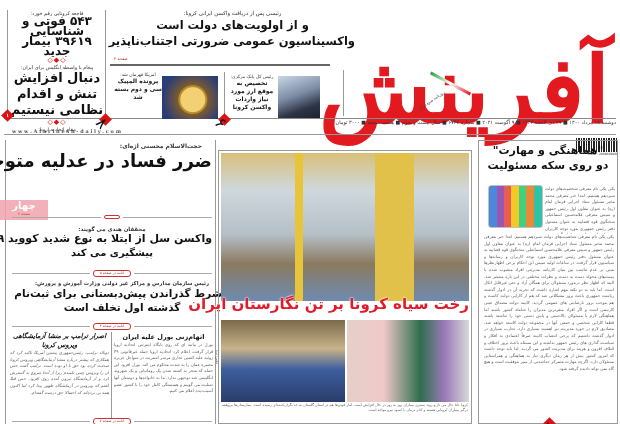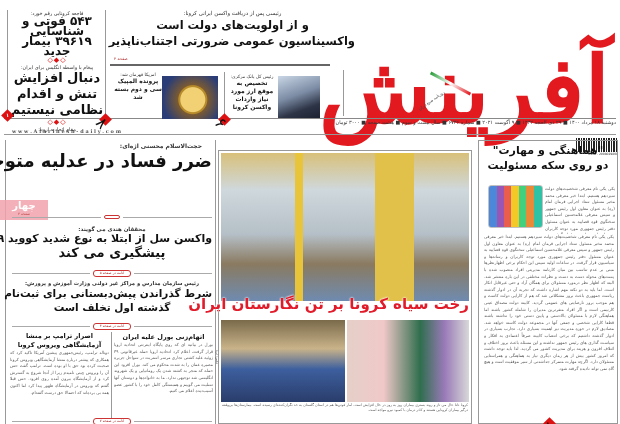--- a/index.html
+++ b/index.html
@@ -85,45 +85,45 @@
 </div>
 <div class="abs contd" style="left:12px;top:214px;width:200px;">
     <div class="ln"></div>
     <div class="tag" style="font-size:0;padding:0 4px;width:16px;height:4px;">ادامه در صفحه ۵</div>
     <div class="ln"></div>
   </div>
 
 <div class="abs rtl" style="left:12px;top:226px;width:200px;">
   <div class="kicker" style="font-size:5.5px;font-weight:bold;">محققان هندی می گویند:</div>
   <div class="hd" style="font-size:11px;line-height:14px;white-space:nowrap;">واکسن سل از ابتلا به نوع شدید کووید ۱۹</div>
-  <div class="hd" style="font-size:13px;line-height:14px;">پیشگیری می کند</div>
+  <div class="hd" style="font-size:10px;line-height:14px;">پیشگیری می کند</div>
 </div>
 <div class="abs contd" style="left:12px;top:270px;width:200px;">
     <div class="ln"></div>
     <div class="tag" style="font-size:3.5px;">ادامه در صفحه ۵</div>
     <div class="ln"></div>
   </div>
 
-<div class="abs rtl" style="left:12px;top:280px;width:200px;">
+<div class="abs rtl" style="left:22px;top:280px;width:200px;">
   <div class="kicker" style="font-size:5.3px;font-weight:bold;white-space:nowrap;">رئیس سازمان مدارس و مراکز غیر دولتی وزارت آموزش و پرورش:</div>
   <div class="hd" style="font-size:10.5px;line-height:14px;white-space:nowrap;">شرط گذراندن پیش‌دبستانی برای ثبت‌نام</div>
   <div class="hd" style="font-size:10.5px;line-height:14px;">گذشته اول تخلف است</div>
 </div>
 <div class="abs contd" style="left:12px;top:323px;width:200px;">
     <div class="ln"></div>
     <div class="tag" style="font-size:3.5px;">ادامه در صفحه ۳</div>
     <div class="ln"></div>
   </div>
 
 <div class="vline" style="left:111px;top:332px;height:86px;"></div>
 <div class="abs" style="left:114px;top:332px;width:99px;">
   <div class="hd rtl" style="font-size:6.5px;line-height:10px;">اتهام‌زنی بورل علیه ایران</div>
   <div class="body-txt" style="height:76px;overflow:hidden;">بورل در بیانیه ای که روی پایگاه اینترنتی اتحادیه اروپا قرار گرفت، اعلام کرد اتحادیه اروپا حمله غیرقانونی ۳۹ ژوئیه علیه کشتی تجاری مرسر استریت در سواحل جزیره مصیره عمان را به شدت محکوم می کند. بورل افزود این حمله که منجر به کشته شدن یک رومانیایی و یک شهروند انگلیسی شد توجیهی ندارد. ما به خانواده‌ها و دوستان آنها تسلیت می گوییم و همبستگی کامل خود را با کشور عضو آسیب‌دیده اعلام می کنیم.</div>
 </div>
-<div class="abs" style="left:10px;top:332px;width:99px;">
+<div class="abs" style="left:10px;top:332px;width:99px;font-style:italic;">
   <div class="hd rtl" style="font-size:6.5px;line-height:9px;">اصرار ترامپ بر منشا آزمایشگاهی ویروس کرونا</div>
   <div class="body-txt" style="height:66px;overflow:hidden;">دونالد ترامپ، رئیس‌جمهوری پیشین آمریکا تاکید کرد که همکاری که پیشتر درباره منشا آزمایشگاهی ویروس کرونا صحبت کرده بود حق با او بوده است. ترامپ گفت حس آن را ویروس چینی نامیدم زیرا از آنجا شروع به گسترش کرد و از آزمایشگاه بیرون آمده روی افزود. حس قبلا گفتم که ویروس در آزمایشگاه ظهور پیدا کرد اما اکنون همه بی برده‌اند که احتمالا حق درست گفته‌ام.</div>
 </div>
 <div class="abs contd" style="left:12px;top:418px;width:200px;">
     <div class="ln"></div>
     <div class="tag" style="font-size:3.5px;">ادامه در صفحه ۷</div>
     <div class="ln"></div>
   </div>
 
 <div class="abs" style="left:218px;top:150px;width:254px;height:274px;border:1px solid #999;"></div>

